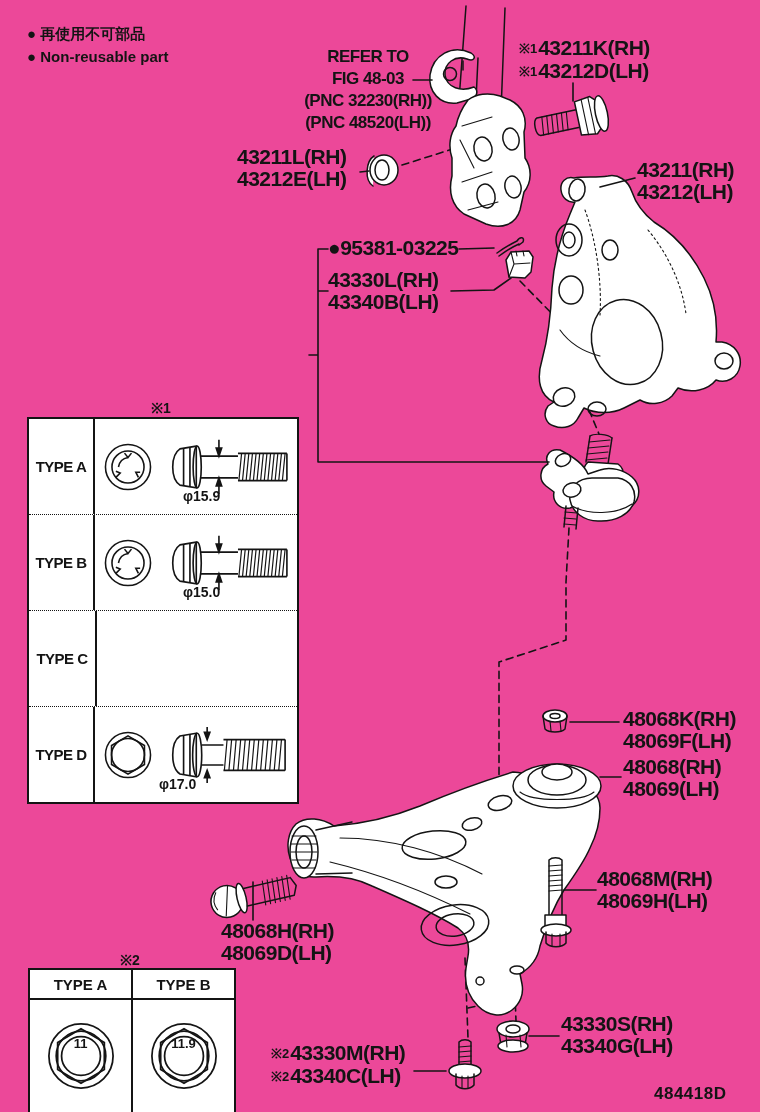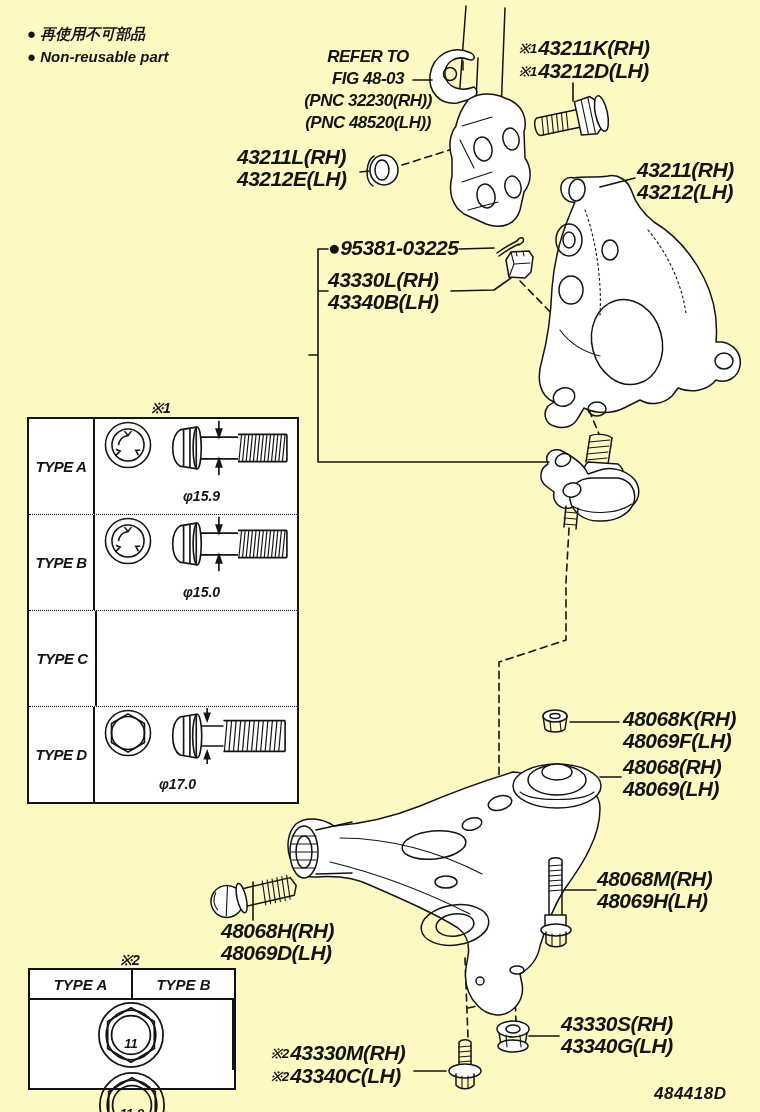--- a/index.html
+++ b/index.html
@@ -1,44 +1,44 @@
 <!DOCTYPE html>
 <html><head>
 <meta charset="utf-8">
 <style>
   html,body{margin:0;padding:0;background:#fff;}
   .stage{
-    position:relative;width:760px;height:1112px;background:#fef9c3;overflow:hidden;
-    font-family:"Liberation Sans",sans-serif;color:#141414;font-style:italic;
+    position:relative;width:760px;height:1112px;background:#ec4899;overflow:hidden;
+    font-family:"Liberation Sans",sans-serif;color:#141414;
   }
   .art{position:absolute;left:0;top:0;}
   .callout{
     position:absolute;font-weight:bold;font-size:21px;line-height:22px;
     letter-spacing:-0.5px;white-space:nowrap;color:#141414;
   }
   .callout .marker{font-size:13px;letter-spacing:0;margin-right:1px;vertical-align:2px;}
   .refer{font-size:17px;line-height:22px;text-align:center;width:168px;letter-spacing:-0.5px;}
   .legend{position:absolute;left:27px;top:22px;font-size:15px;font-weight:bold;line-height:23px;}
   .fig-code{position:absolute;left:654px;top:1084px;font-size:17px;font-weight:bold;letter-spacing:0.5px;}
   .tmarker{position:absolute;font-size:14px;font-weight:bold;text-align:center;}
   
   .bolt-table{position:absolute;left:27px;top:417px;width:268px;border:2px solid #141414;background:#fff;}
   .bt-row{display:flex;height:95px;border-bottom:1.5px dotted #141414;}
   .bt-row:last-child{border-bottom:none;}
   .bt-type{width:66px;border-right:2px solid #141414;display:flex;align-items:center;justify-content:center;
     font-size:15px;font-weight:bold;letter-spacing:-0.5px;}
-  .bt-draw{position:relative;flex:1;display:flex;padding-left:7px;gap:5px;}
+  .bt-draw{position:relative;flex:1;display:flex;align-items:center;padding-left:7px;gap:5px;}
   .bt-draw .dia{position:absolute;left:88px;top:69px;font-size:14px;font-weight:bold;}
   .bt-row:last-child .dia{left:64px;}
   
   .nut-table{position:absolute;left:28px;top:968px;width:204px;border:2px solid #141414;background:#fff;}
   .nt-head{display:flex;height:28px;border-bottom:2px solid #141414;}
   .nt-head div{flex:1;display:flex;align-items:center;justify-content:center;font-size:15px;font-weight:bold;}
   .nt-head div:first-child{border-right:2px solid #141414;}
-  .nt-body{display:flex;height:88px;flex-direction:column;}
+  .nt-body{display:flex;height:112px;}
   .nt-cell{position:relative;flex:1;display:flex;align-items:center;justify-content:center;}
   .nt-cell:first-child{border-right:2px solid #141414;}
   .nut-size{position:absolute;left:0;right:0;top:36px;text-align:center;font-size:13px;font-weight:bold;}
 </style>
 </head>
 <body>
 
 <div class="stage">
 
   <svg width="0" height="0" style="position:absolute" aria-hidden="true">

